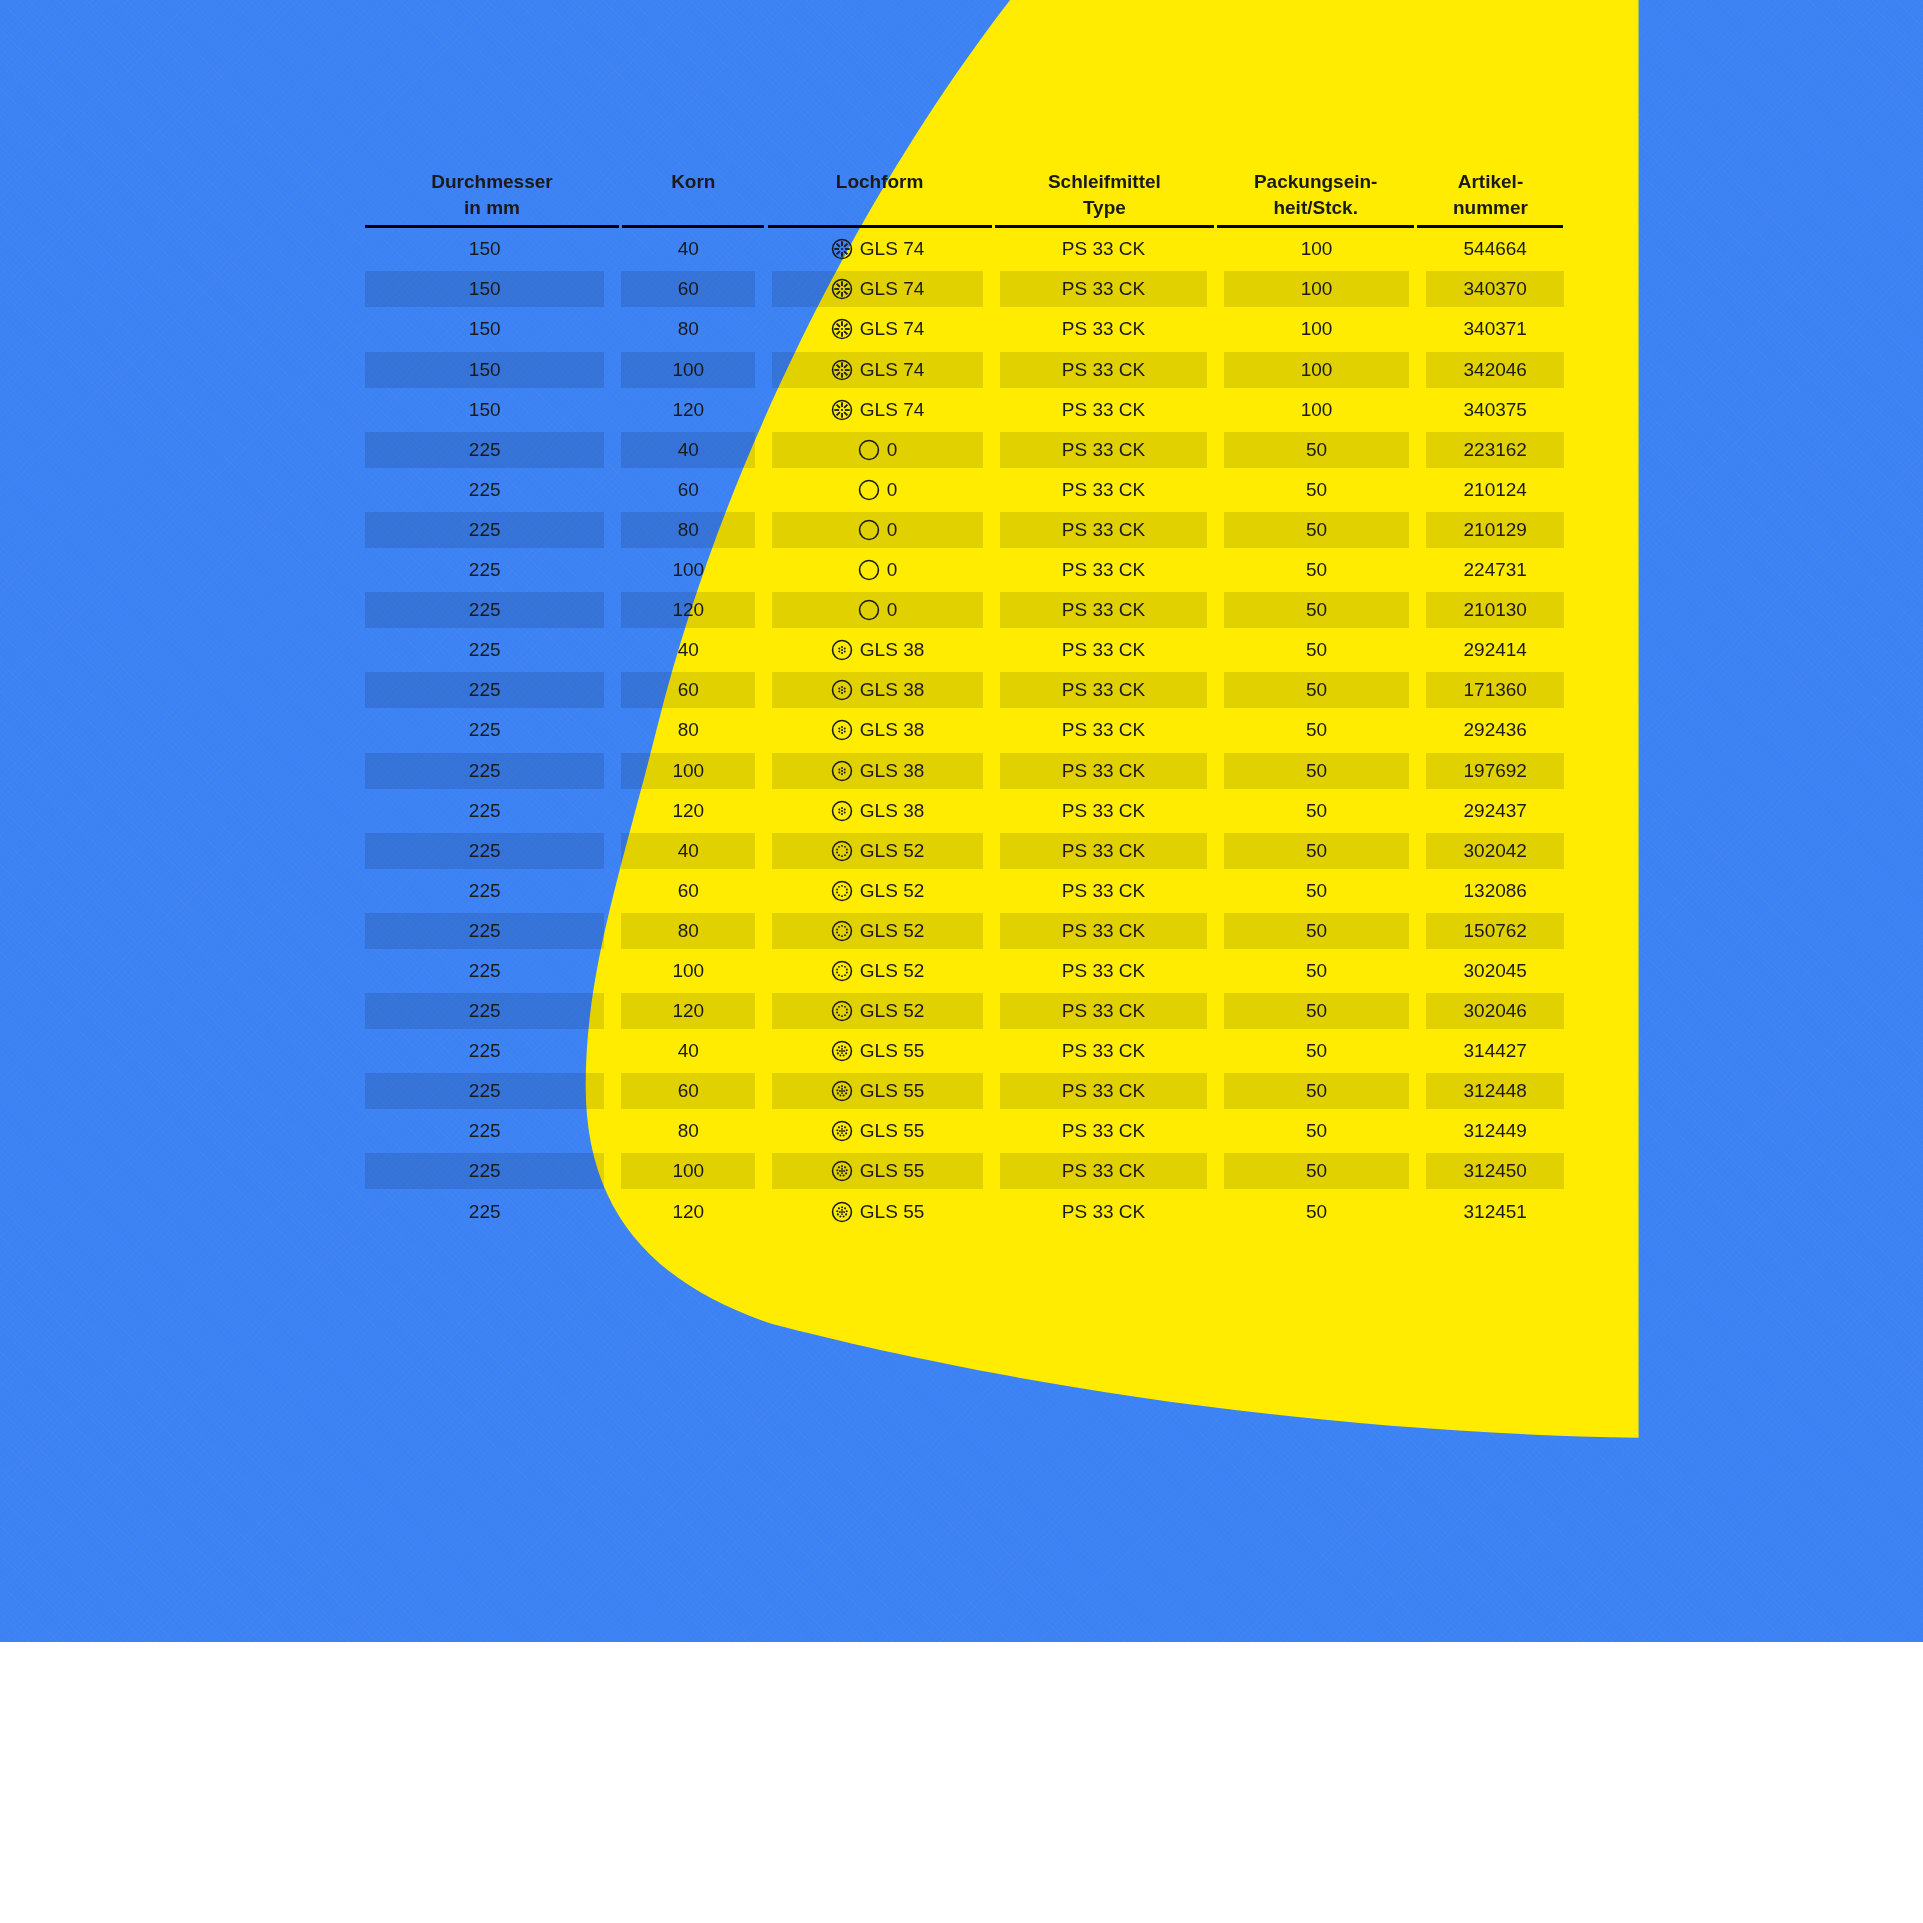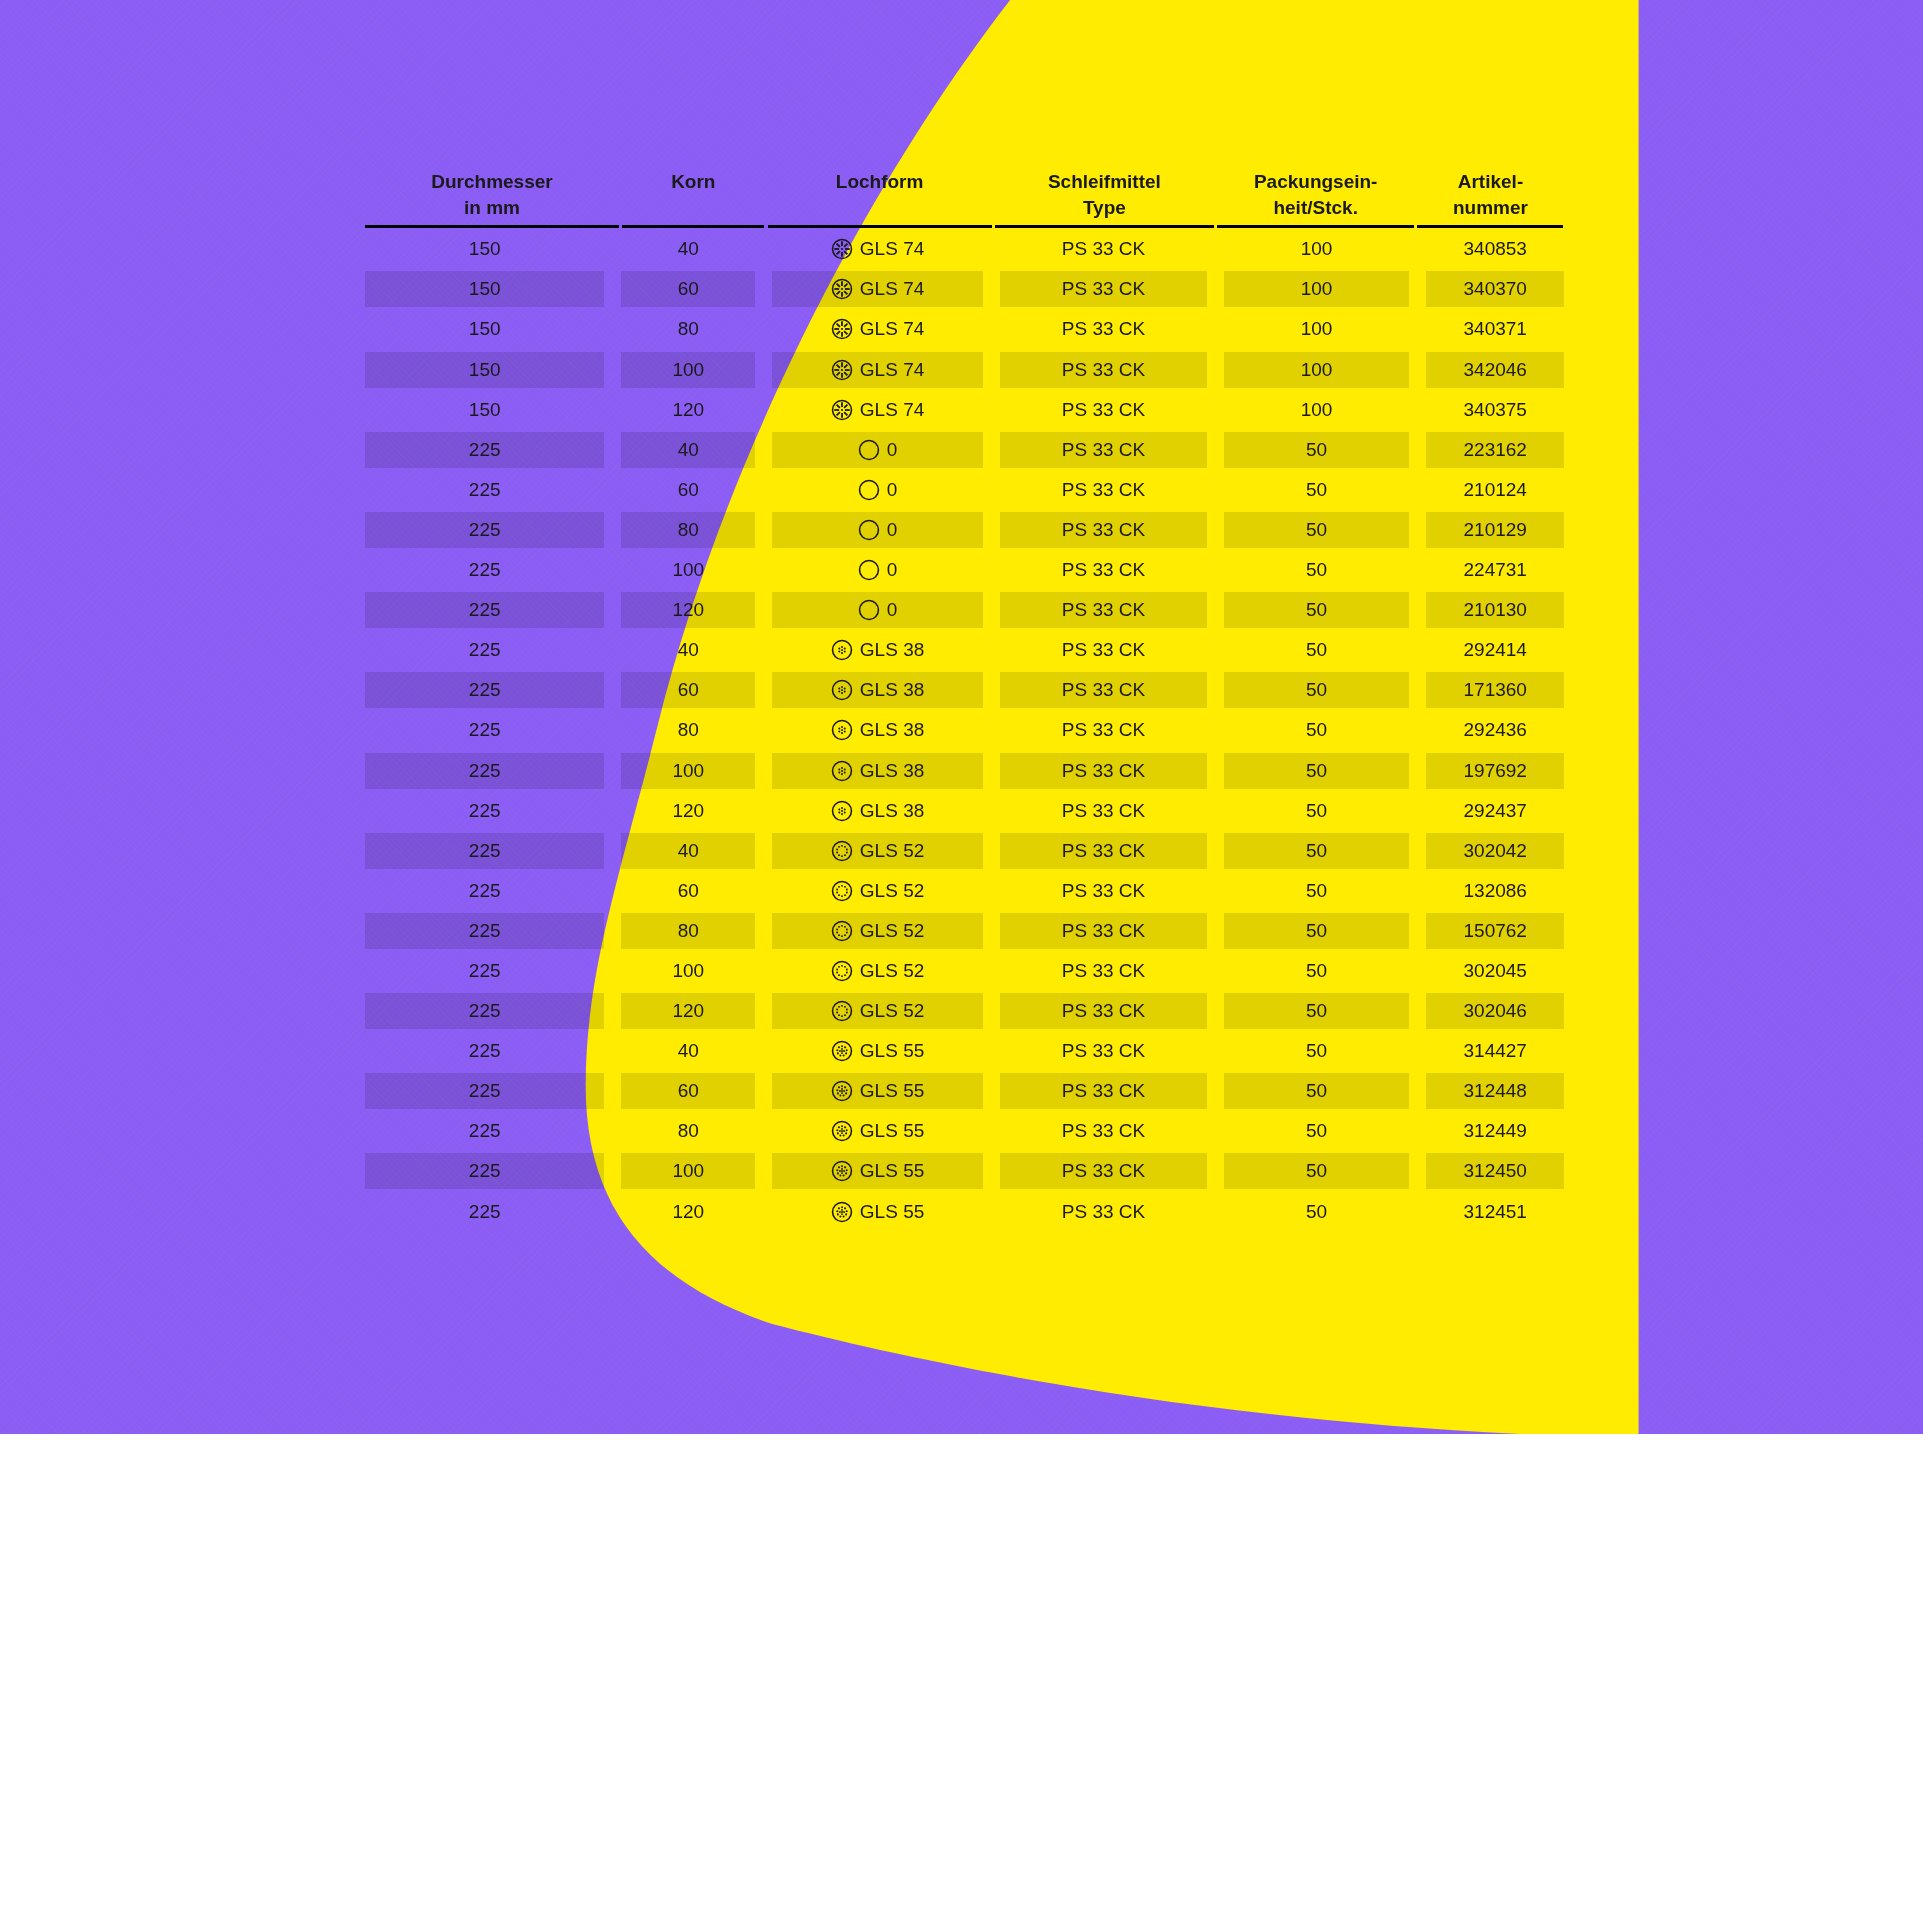--- a/index.html
+++ b/index.html
@@ -1,19 +1,19 @@
 <!DOCTYPE html>
 <html style="--shade: rgba(0,0,0,0.115);font-size:13px"><head>
 <meta charset="utf-8">
 <style>
   html,body{margin:0;padding:0;}
   .page{
     position:relative;
-    width:1924px;height:1434px;
-    background:#8b5cf6;
+    width:1924px;height:1642px;
+    background:#3b82f6;
     overflow:hidden;
     font-family:"Liberation Sans", sans-serif;
     color:#1a1a1a;
   }
   .texture{
     position:absolute;inset:0;
     background-image:
       repeating-linear-gradient(45deg, rgba(158,156,148,.08) 0 0.8px, transparent 0.8px 4.1px),
       repeating-linear-gradient(135deg, rgba(158,156,148,.06) 0 0.8px, transparent 0.8px 5px);
   }
@@ -92,21 +92,21 @@
                 <line x1="9.74" y1="9.74" x2="6.06" y2="6.06" stroke="#1a1a1a" stroke-width="2"></line>
                 <line x1="12.00" y1="8.80" x2="12.00" y2="3.60" stroke="#1a1a1a" stroke-width="2"></line>
                 <line x1="14.26" y1="9.74" x2="17.94" y2="6.06" stroke="#1a1a1a" stroke-width="2"></line>
                 <circle cx="12" cy="12" r="1.2" fill="#1a1a1a"></circle>
               </svg>
             </span>
             <span>GLS 74</span>
           </div>
           <div class="td col-t">PS 33 CK</div>
           <div class="td col-p">100</div>
-          <div class="td col-a">340853</div>
+          <div class="td col-a">544664</div>
         </div>
         <div class="tr shaded">
           <div class="td col-d">150</div>
           <div class="td col-k">60</div>
           <div class="td col-l">
             <span class="licon">
               <svg width="22" height="22" viewBox="0 0 24 24">
                 <circle cx="12" cy="12" r="10.3" fill="none" stroke="#1a1a1a" stroke-width="1.7"></circle>
                 <line x1="15.20" y1="12.00" x2="20.40" y2="12.00" stroke="#1a1a1a" stroke-width="2"></line>
                 <line x1="14.26" y1="14.26" x2="17.94" y2="17.94" stroke="#1a1a1a" stroke-width="2"></line>

